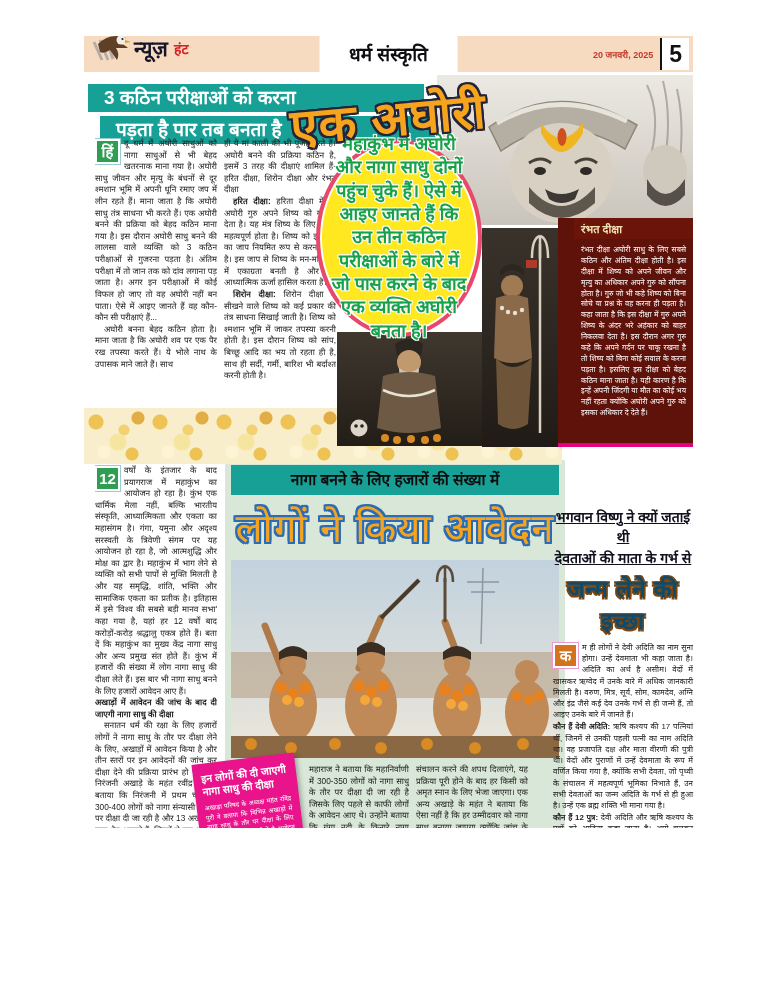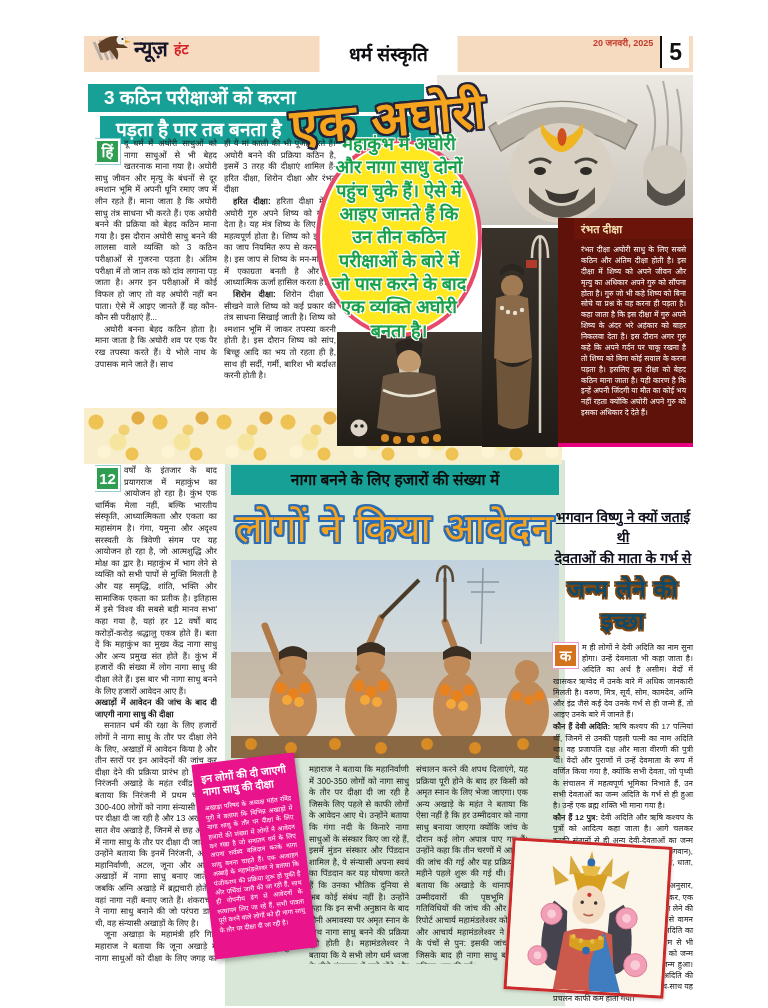--- a/index.html
+++ b/index.html
@@ -1,28 +1,28 @@
 <!DOCTYPE html>
 <html><head>
 <meta charset="utf-8">
 <style>
   * { margin:0; padding:0; box-sizing:border-box; }
   html,body { background:#ffffff; }
   body { font-family:"Liberation Sans", sans-serif; }
-  #page { position:relative; width:768px; height:1008px; background:#ffffff; overflow:hidden; }
+  #page { position:relative; width:768px; height:828px; background:#ffffff; overflow:hidden; }
 
   
   .masthead { position:absolute; left:84px; top:36px; width:609px; height:36px;
     background:#f7dbc1; display:flex; align-items:center; }
   .logo { position:absolute; left:6px; top:-6px; display:flex; align-items:center; gap:2px; }
   .logo-word1 { font-size:21px; font-weight:bold; color:#15152a; }
   .logo-word2 { font-size:14px; font-weight:bold; color:#d42027; margin-left:4px; }
   .section-title { position:absolute; left:50%; transform:translateX(-50%); background:#ffffff;
     padding:5px 30px; font-size:19px; font-weight:bold; color:#0d0d12; white-space:nowrap; }
-  .mast-right { position:absolute; right:4px; top:0; height:36px; display:flex; align-items:flex-start; gap:7px; }
+  .mast-right { position:absolute; right:4px; top:0; height:36px; display:flex; align-items:center; gap:7px; }
   .mast-date { font-size:9px; color:#c0392b; font-weight:bold; }
   .mast-pageno { background:#ffffff; border-left:2.5px solid #111; font-size:23px; font-weight:bold;
     color:#111; padding:1px 7px 1px 7px; line-height:30px; }
 
   
   .hl-bar { position:absolute; height:28px; background:#16a096; color:#ffffff; font-weight:bold;
     font-size:19px; line-height:28px; padding-left:16px; white-space:nowrap; }
   .hl-bar1 { left:88px; top:84px; width:336px; }
   .hl-bar2 { left:100px; top:116px; width:336px; }
   .hl-highlight { position:absolute; left:290px; top:84px; font-size:49px; font-weight:bold;

